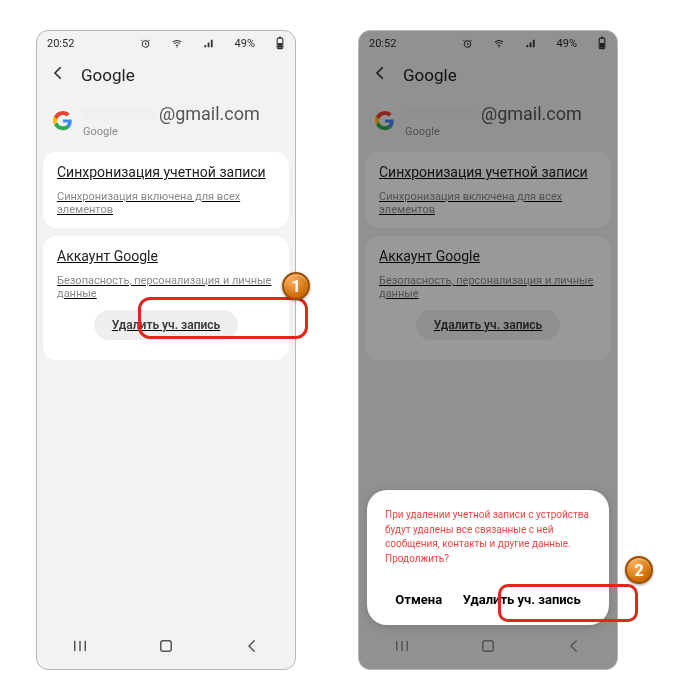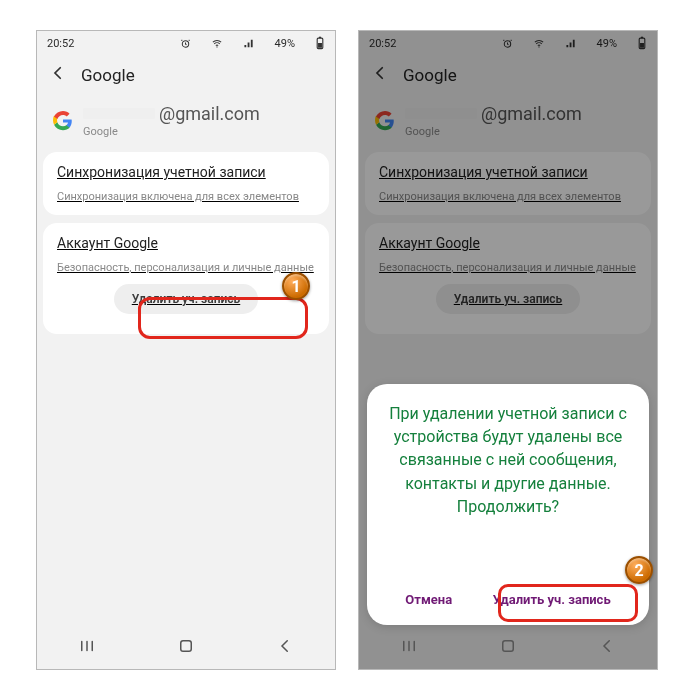--- a/index.html
+++ b/index.html
@@ -4,23 +4,23 @@
 <style>
   * { box-sizing: border-box; margin: 0; padding: 0; }
   body {
     background: #fff;
     font-family: -apple-system, Roboto, "Segoe UI", sans-serif;
     width: 694px; height: 700px;
     position: relative;
   }
   .frame {
     position: absolute;
-    width: 300px; height: 640px;
+    width: 260px; height: 640px;
     border: 1px solid #b8b8b8;
-    border-radius: 0;
+    border-radius: 12px;
     overflow: hidden;
   }
   #frame-left  { left: 36px;  top: 30px; background: #f2f2f2; }
   #frame-right { left: 358px; top: 30px; background: #f2f2f2; }
 
   
   .dim {
     position: absolute;
     inset: 0;
     background: rgba(0,0,0,0.40);
@@ -110,35 +110,33 @@
     position: absolute;
     left: 8px; right: 8px;
     bottom: 44px;
     background: #fff;
     border-radius: 20px;
     padding: 18px 18px 10px 18px;
     z-index: 5;
     box-shadow: 0 2px 10px rgba(0,0,0,0.15);
   }
   .sheet-text {
-    font-size: 16px;
-    color: #15803d;
+    font-size: 10px;
+    color: #ef4444;
     line-height: 1.45;
-    text-align: center;
   }
   .sheet-actions {
     display: flex; justify-content: space-around;
     margin-top: 18px;
   }
   .sheet-btn {
     font-size: 13px;
     font-weight: 700;
-    color: #701a75;
+    color: #000000;
     padding: 8px 10px;
-    margin-top: 48px;
   }
 
   
   .callout {
     position: absolute;
     border: 3px solid #e1261c;
     border-radius: 14px;
     pointer-events: none;
     z-index: 10;
   }

